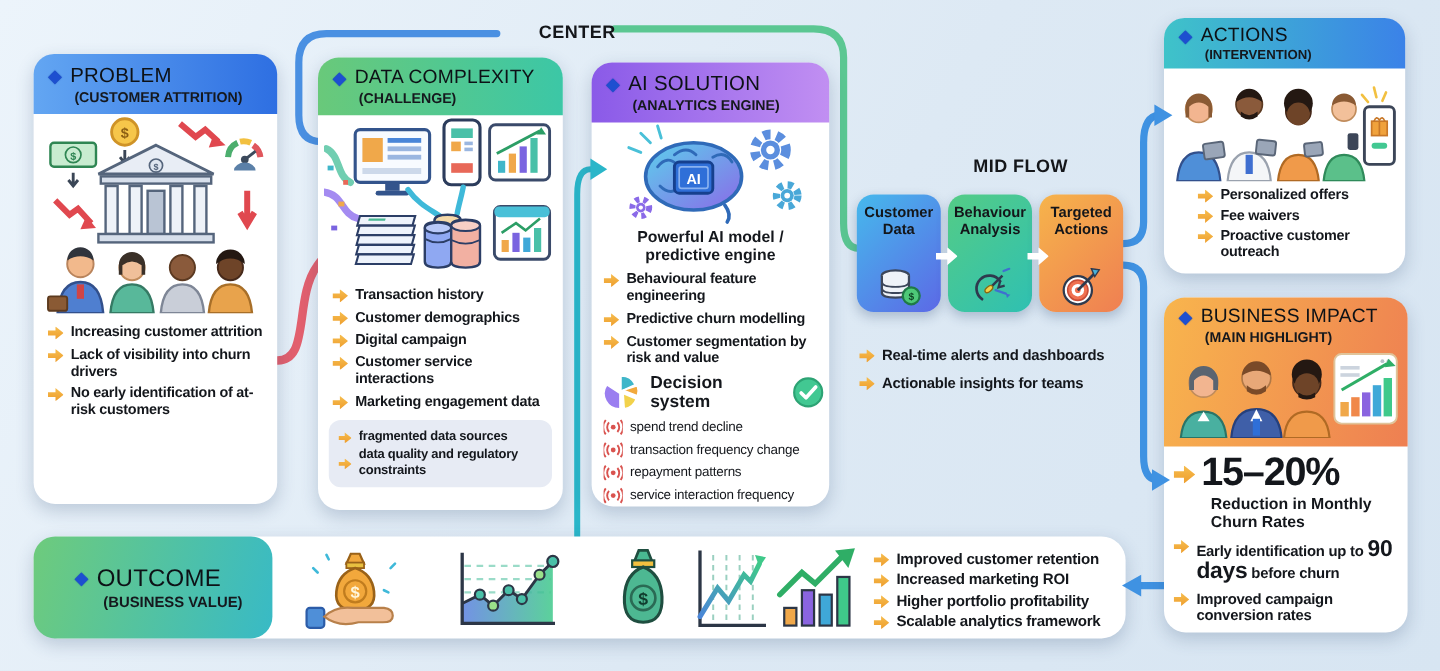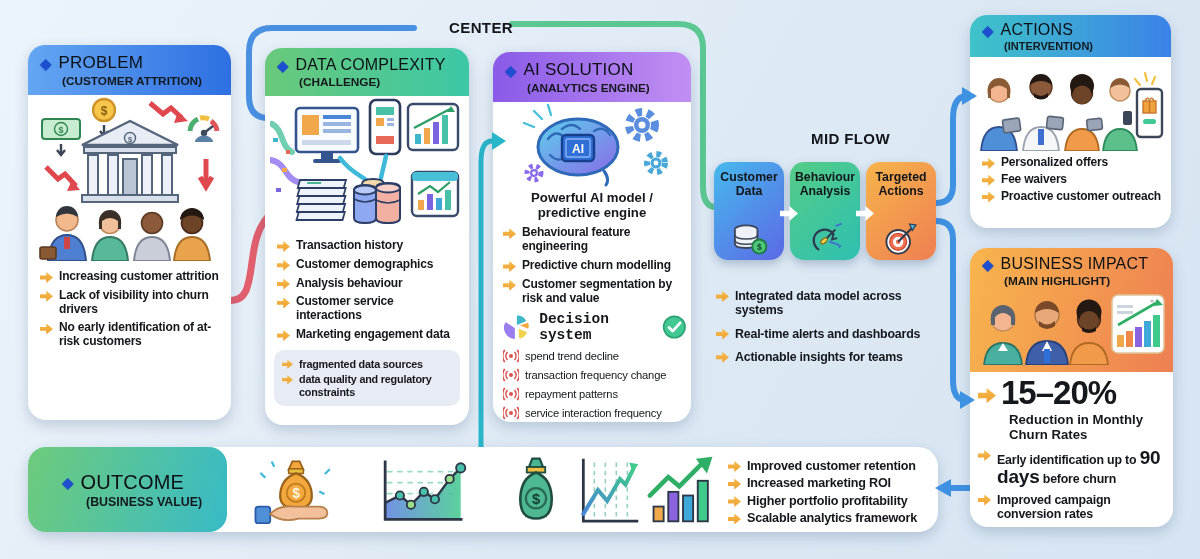--- a/index.html
+++ b/index.html
@@ -26,25 +26,25 @@
   .illo{display:flex;justify-content:center;align-items:center;}
   
   .p-problem .card-head{background:linear-gradient(90deg,#63a6f2,#2e6fe2);}
   .p-datac  .card-head{background:linear-gradient(90deg,#69c97a,#3cc7a6);}
   .p-ai     .card-head{background:linear-gradient(90deg,#8a5ae8,#c18ff2);}
   .p-actions .card-head{background:linear-gradient(90deg,#3fc3c9,#3b82e8);}
   .p-actions .title{font-size:16px}
   .p-actions .subtitle{font-size:11px}
   
   .subbox{margin:8px 9px 0 9px;background:#e7ebf4;border-radius:10px;padding:5px 8px;}
-  .subbox .bullet{font-size:10.8px;margin:3px 0;}
+  .subbox .bullet{font-size:10.8px;margin:3px 0;align-items:center;}
   
   .ai-cap{font-weight:800;font-size:13.2px;text-align:center;line-height:1.15;margin:2px 14px 6px 14px;}
   .dec-row{display:flex;align-items:center;gap:8px;margin:6px 4px 6px 10px;}
-  .dec-label{font-weight:800;font-size:14.5px;font-family:Liberation Mono, monospace;}
+  .dec-label{font-weight:800;font-size:14.5px;}
   .sig{display:flex;gap:6px;align-items:center;font-weight:400;font-size:11.2px;letter-spacing:-.2px;margin:5px 0;}
   
   .flow{position:absolute;left:714px;top:162px;width:223px;height:98px;z-index:2;}
   .fstep{position:absolute;top:0;width:70px;height:98px;border-radius:14px;
     font-weight:800;font-size:12.3px;line-height:1.1;text-align:center;color:#14161a;
     box-shadow:0 4px 10px rgba(40,70,110,.28);padding-top:9px;box-sizing:border-box;}
   .fstep .ficon{position:absolute;left:50%;transform:translateX(-50%);bottom:5px;}
   .f1{left:0;background:linear-gradient(135deg,#46b9ec,#5c69e6);}
   .f2{left:76px;background:linear-gradient(135deg,#54cc86,#2fc0b2);}
   .f3{left:152px;background:linear-gradient(135deg,#f6b44b,#ef7f52);}
@@ -239,21 +239,21 @@
       <div class="bullet">
           <span class="hand"></span>
           <span>Transaction history</span>
         </div>
       <div class="bullet">
           <span class="hand"></span>
           <span>Customer demographics</span>
         </div>
       <div class="bullet">
           <span class="hand"></span>
-          <span>Analysis behaviour</span>
+          <span>Digital campaign</span>
         </div>
       <div class="bullet">
           <span class="hand"></span>
           <span>Customer service interactions</span>
         </div>
       <div class="bullet">
           <span class="hand"></span>
           <span>Marketing engagement data</span>
         </div>
     </div>
@@ -405,24 +405,20 @@
           <circle cx="17" cy="20" r="2.5" fill="#f07050"></circle>
           <line x1="17" y1="20" x2="32" y2="5" stroke="#2e3a4e" stroke-width="2.4"></line>
           <path d="M29 1 l7 1 l-4 6 z" fill="#49b0d8" stroke="#2e3a4e" stroke-width="1.2"></path>
         </svg>
       </span>
     </div>
   </div>
   <div class="mid-bullets">
     <div class="bullet">
         <span class="hand"></span>
-        <span>Integrated data model across systems</span>
-      </div>
-    <div class="bullet">
-        <span class="hand"></span>
         <span>Real-time alerts and dashboards</span>
       </div>
     <div class="bullet">
         <span class="hand"></span>
         <span>Actionable insights for teams</span>
       </div>
   </div>
 
   <div class="card p-actions" style="left:970px;top:15px;width:201px;height:213px;">
     <div class="card-head" style="padding:6px 10px 5px 12px;">
@@ -462,21 +458,21 @@
           <rect x="146" y="52" width="9" height="14" rx="2" fill="#3c4658"></rect>
         </g>
         <path d="M158 20 l5 6 M168 14 l2 8 M178 18 l-3 7" stroke="#f2c040" stroke-width="2.2" stroke-linecap="round"></path>
         <rect x="160" y="30" width="25" height="48" rx="4" fill="#ffffff" stroke="#3c4658" stroke-width="2.4"></rect>
         <rect x="166" y="42" width="13" height="12" fill="#f0a23c" stroke="#c87828" stroke-width="1.4"></rect>
         <line x1="172.5" y1="42" x2="172.5" y2="54" stroke="#c87828" stroke-width="1.4"></line>
         <path d="M168 42 q2 -5 4.5 -1 q2.5 -4 4.5 1" fill="none" stroke="#c87828" stroke-width="1.4"></path>
         <rect x="166" y="60" width="13" height="5" rx="2.5" fill="#42c892"></rect>
       </svg>
     </div>
-    <div style="padding:0 8px 0 12px;">
+    <div style="padding:0 8px 0 28px;">
       <div class="bullet" style="margin:3px 0">
           <span class="hand"></span>
           <span>Personalized offers</span>
         </div>
       <div class="bullet" style="margin:3px 0">
           <span class="hand"></span>
           <span>Fee waivers</span>
         </div>
       <div class="bullet" style="margin:3px 0">
           <span class="hand"></span>

